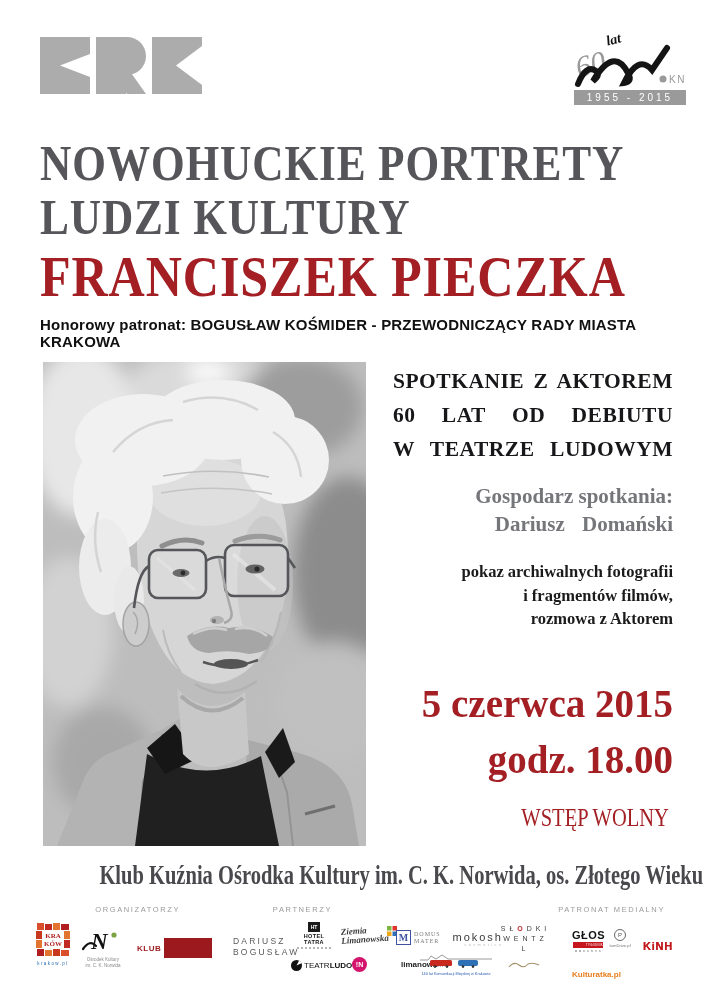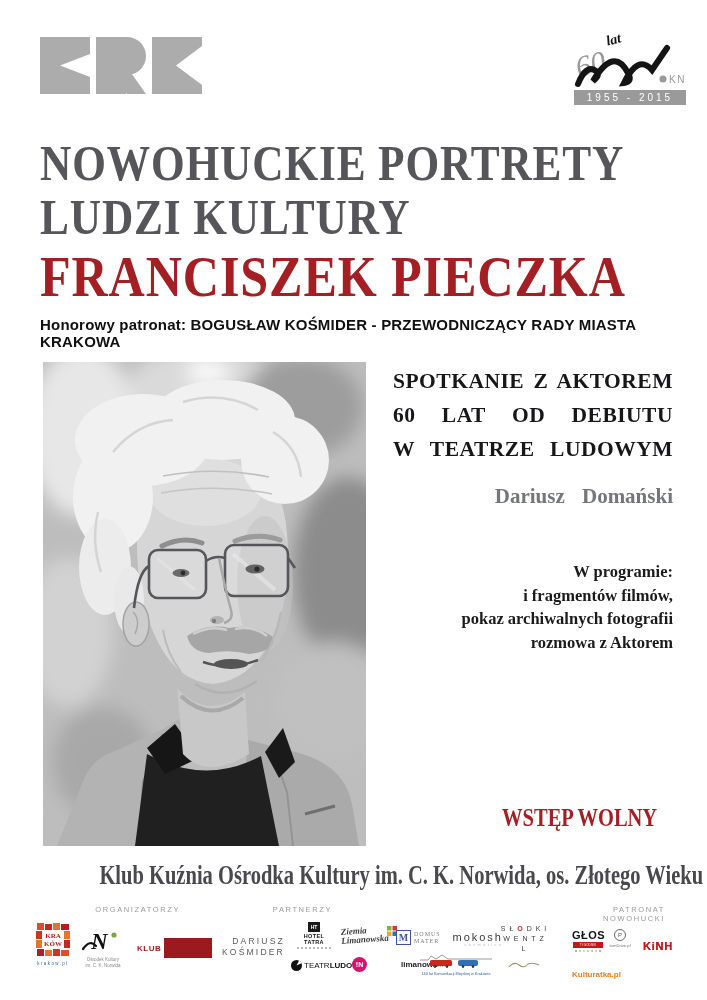--- a/index.html
+++ b/index.html
@@ -23,21 +23,21 @@
   .rightcol { left:393px; top:364px; width:280px; }
   .ev-head div { font-size:21.5px; font-weight:700; color:#17171a; line-height:34px;
                  text-align:justify; text-align-last:justify; letter-spacing:.5px; }
   .host { position:absolute; top:118px; right:0; text-align:right; color:#75767A; font-weight:700;
           font-size:21px; line-height:28px; }
   .host .spread { word-spacing:12px; }
   .program { position:absolute; top:196px; right:0; text-align:right; color:#1b1b1b; font-weight:700;
              font-size:16.5px; line-height:23.5px; }
   .datetime { position:absolute; top:312px; right:0; text-align:right; color:#A31F24; font-weight:700;
               font-size:39px; line-height:56px; }
-  .admission { position:absolute; top:440px; right:16px; color:#A31F24; font-weight:700; font-size:25px; }
+  .admission { position:absolute; top:440px; right:4px; color:#A31F24; font-weight:400; font-size:25px; }
 
   .venue { top:860px; width:100%; text-align:center; color:#49494D; font-weight:700; font-size:27px; }
 
   
   .sect-label { top:905px; font-family:"Liberation Sans",sans-serif; font-size:7.5px; color:#9A9A9A;
                 letter-spacing:1.6px; text-align:right; }
   .logo { position:absolute; font-family:"Liberation Sans",sans-serif; }
   .tinycaps { letter-spacing:2.2px; font-size:8.5px; color:#58595B; line-height:11px; }
   .dashline { height:2px; background:repeating-linear-gradient(90deg,#b5b5b5 0 2px,transparent 2px 4px); }
 
@@ -191,40 +191,44 @@
     </svg>
   </div>
 
   <div class="abs rightcol" style="height:480px;">
     <div class="ev-head">
       <div>SPOTKANIE Z AKTOREM</div>
       <div>60 LAT OD DEBIUTU</div>
       <div>W TEATRZE LUDOWYM</div>
     </div>
     <div class="host">
+      <div>Gospodarz spotkania:</div>
       <div class="spread">Dariusz Domański</div>
     </div>
     <div class="program">
-      <div>W programie:</div>
+      <div>pokaz archiwalnych fotografii</div>
       <div>i fragmentów filmów,</div>
-      <div>pokaz archiwalnych fotografii</div>
       <div>rozmowa z Aktorem</div>
+    </div>
+    <div class="datetime">
+      <div>5 czerwca 2015</div>
+      <div>godz. 18.00</div>
     </div>
     <div class="admission">
       <span class="cond-r" style="transform:scaleX(.82);">WSTĘP WOLNY</span>
     </div>
   </div>
 
   <div class="abs venue">
     <span class="cond-c" style="transform:scaleX(.76);">Klub Kuźnia Ośrodka Kultury im. C. K. Norwida, os. Złotego Wieku 14</span>
   </div>
 
   <div class="abs sect-label" style="left:40px; width:140px;">ORGANIZATORZY</div>
   <div class="abs sect-label" style="left:262px; width:70px;">PARTNERZY</div>
-  <div class="abs sect-label" style="left:550px; width:115px;">PATRONAT NOWOHUCKI</div>
+  <div class="abs sect-label" style="left:550px; width:115px;">PATRONAT MEDIALNY</div>
 
   <div class="logo" style="left:35px; top:923px; width:36px; text-align:center;">
     <svg width="34" height="34" viewBox="0 0 34 34">
       <g>
         <rect x="1" y="0" width="7" height="7" fill="#D94F2B"></rect>
           <rect x="9" y="1" width="7" height="6" fill="#C02A23"></rect>
         <rect x="17" y="0" width="7" height="7" fill="#E2742F"></rect>
           <rect x="25" y="1" width="8" height="6" fill="#B01E20"></rect>
         <rect x="0" y="8" width="6" height="8" fill="#C8381F"></rect>
           <rect x="28" y="8" width="6" height="8" fill="#E2742F"></rect>
@@ -255,23 +259,23 @@
   <div class="logo" style="left:137px; top:938px; display:flex; align-items:center; gap:3px;">
     <span style="font-size:8px; font-weight:700; color:#9C191D; letter-spacing:.5px;">KLUB</span>
     <span class="kuznia-box">
       <svg width="12" height="6" viewBox="0 0 12 6">
         <path d="M1,5 Q4,0 6,3 Q8,0 11,4" fill="none" stroke="#fff" stroke-width="1.3"></path>
       </svg>
       <span>KUŹNIA</span>
     </span>
   </div>
 
-  <div class="logo tinycaps" style="left:222px; top:936px;text-align:right;">
+  <div class="logo tinycaps" style="left:233px; top:936px;">
     <div>DARIUSZ</div>
-    <div>KOŚMIDER</div>
+    <div>BOGUSŁAW</div>
   </div>
 
   <div class="logo" style="left:293px; top:922px; width:42px; text-align:center;">
     <div style="width:12px; height:10px; background:#1a1a1a; color:#fff; font-size:5px; font-weight:700;
                 display:flex; align-items:center; justify-content:center; margin:0 auto;">HT</div>
     <div style="font-size:5.5px; font-weight:800; color:#111; letter-spacing:.4px; margin-top:1px;">HOTEL TATRA</div>
     <div class="dashline" style="width:34px; margin:1.5px auto 0;"></div>
   </div>
 
   <div class="logo" style="left:291px; top:960px; display:flex; align-items:center; gap:2px;">
@@ -335,21 +339,21 @@
       <span>S Ł</span>
       <span style="color:#C3242A; font-weight:700;">O</span>
       <span>D K I</span>
       <div>W E N T Z L</div>
     </div>
     <svg width="32" height="9" viewBox="0 0 32 9" style="margin-top:6px;">
       <path d="M1,7 Q6,1 11,5 T20,4 Q25,2 31,5" fill="none" stroke="#a6926b" stroke-width="1.1"></path>
     </svg>
   </div>
 
-  <div class="logo" style="left:572px; top:930px; width:32px; text-align:center;">
+  <div class="logo" style="left:572px; top:930px; width:32px; text-align:right;">
     <div style="font-size:11px; font-weight:900; color:#111; letter-spacing:.5px; line-height:11px;">GŁOS</div>
     <div style="width:30px; height:6px; background:#C4161C; color:#fff; font-size:2.8px; line-height:6px;
                 letter-spacing:.3px; margin:1px auto 0;">TYGODNIK NOWOHUCKI</div>
     <div class="dashline" style="width:26px; margin:1.5px auto 0;"></div>
   </div>
 
   <div class="logo" style="left:606px; top:929px; width:28px; text-align:center;">
     <span class="media-circle">P</span>
     <div style="font-size:4.2px; color:#777; margin-top:1.5px;">tamDrive.pl</div>
   </div>

